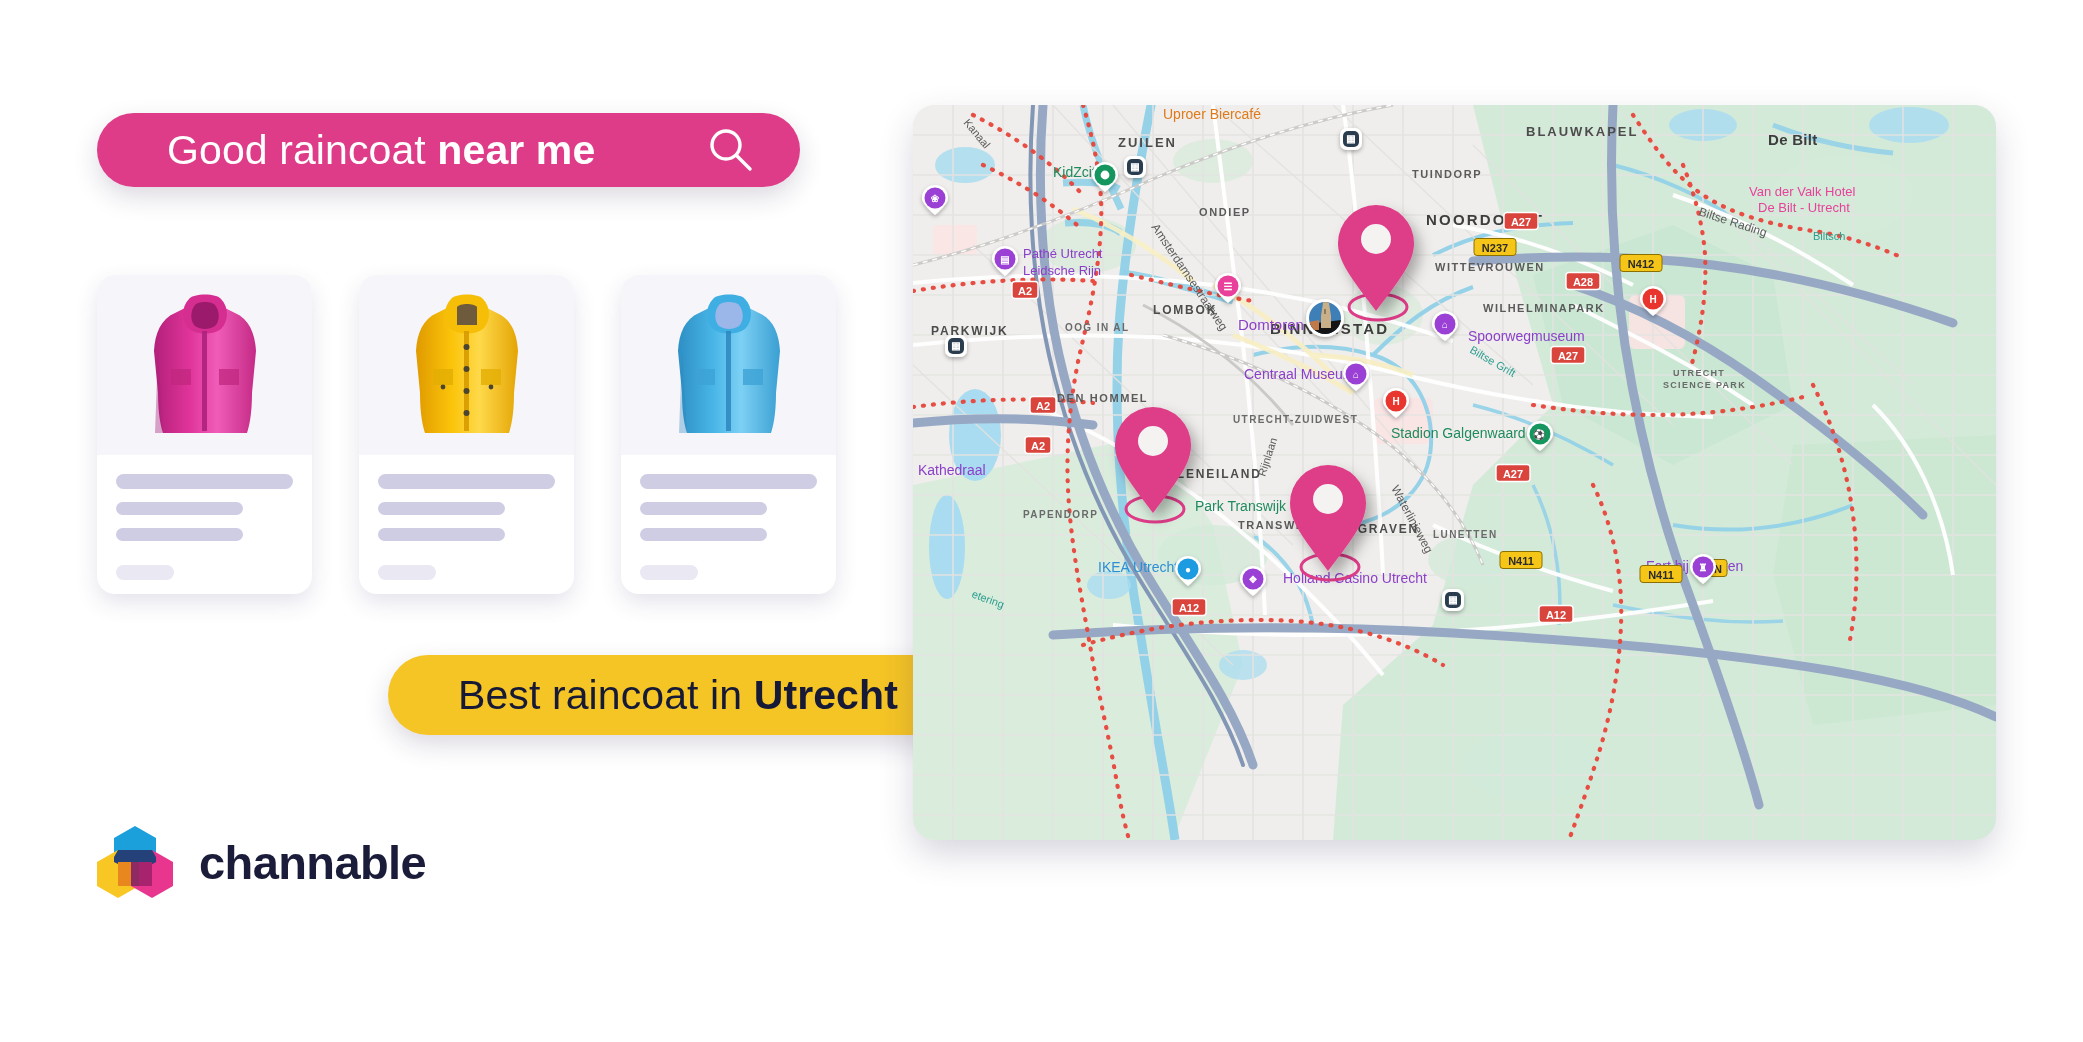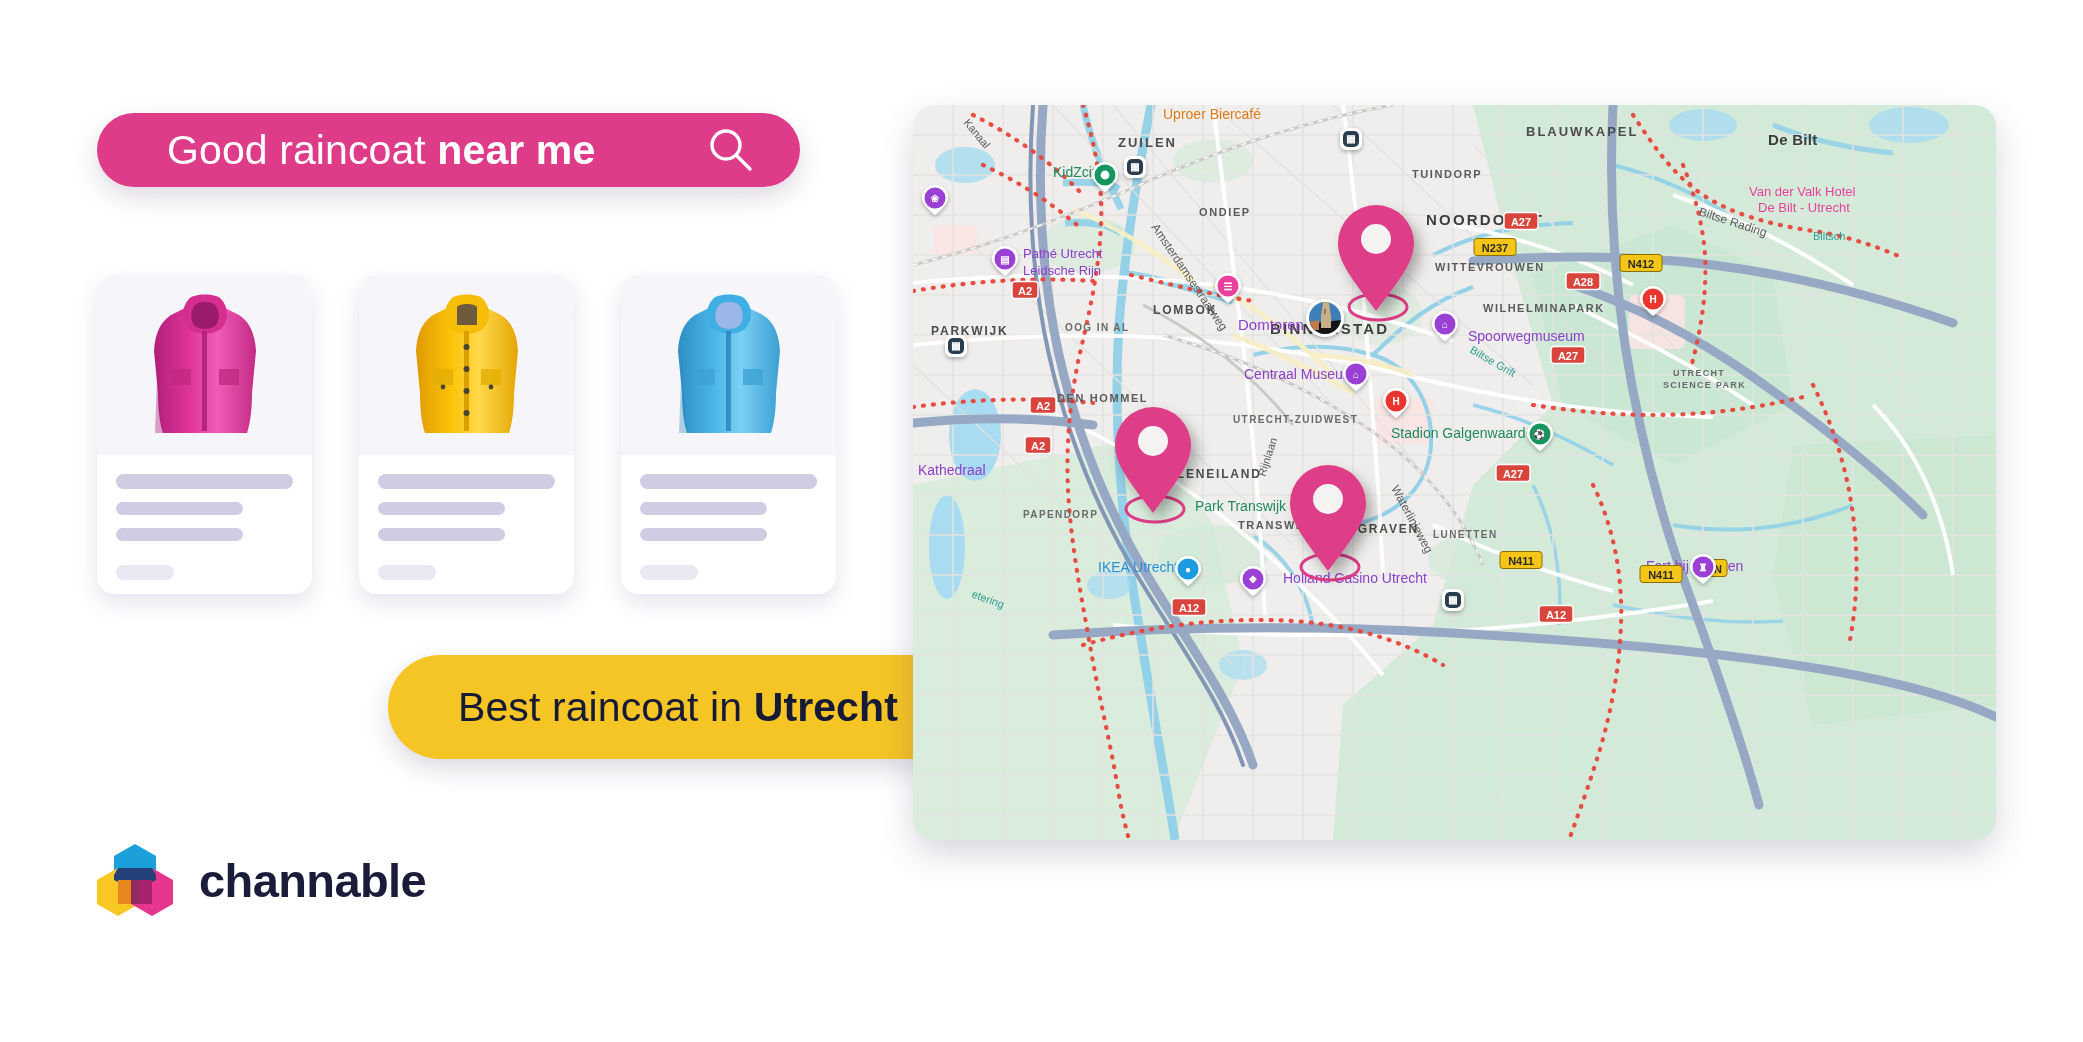--- a/index.html
+++ b/index.html
@@ -24,21 +24,21 @@
   .pill .mag { flex: 0 0 auto; display: block; }
 
   #pill-pink {
     left: 97px; top: 113px; width: 703px; height: 74px;
     background: #DE3C88; color: #ffffff;
     padding: 0 44px 0 70px; justify-content: space-between;
   }
   #pill-pink .pill-text { font-size: 41px; letter-spacing: .1px; }
 
   #pill-yellow {
-    left: 388px; top: 655px; width: 700px; height: 104px;
+    left: 388px; top: 655px; width: 700px; height: 80px;
     background: #F5C425; color: #161A37;
     padding: 0 56px 0 70px; justify-content: space-between;
   }
   #pill-yellow .pill-text { font-size: 41px; letter-spacing: .1px; }
 
   
   .card {
     position: absolute; top: 275px;
     width: 215px; height: 319px;
     background: #ffffff;
@@ -68,21 +68,21 @@
     position: absolute; left: 913px; top: 105px;
     width: 1083px; height: 735px;
     border-radius: 22px;
     overflow: hidden;
     box-shadow: 0 14px 34px rgba(60,50,90,.20);
     background: #EDECEA;
   }
   #map svg { display: block; width: 100%; height: 100%; }
 
   
-  #logo { position: absolute; left: 97px; top: 842px; display: flex; align-items: center; text-align: right; }
+  #logo { position: absolute; left: 97px; top: 824px; display: flex; align-items: center; text-align: right; }
   #logo svg { display: block; }
   #logo .wordmark {
     font-size: 47px; font-weight: 700; color: #1B1B3A;
     margin-left: 26px; letter-spacing: -.6px;
   }
 </style>
 </head>
 <body>
 
 <div class="stage">

